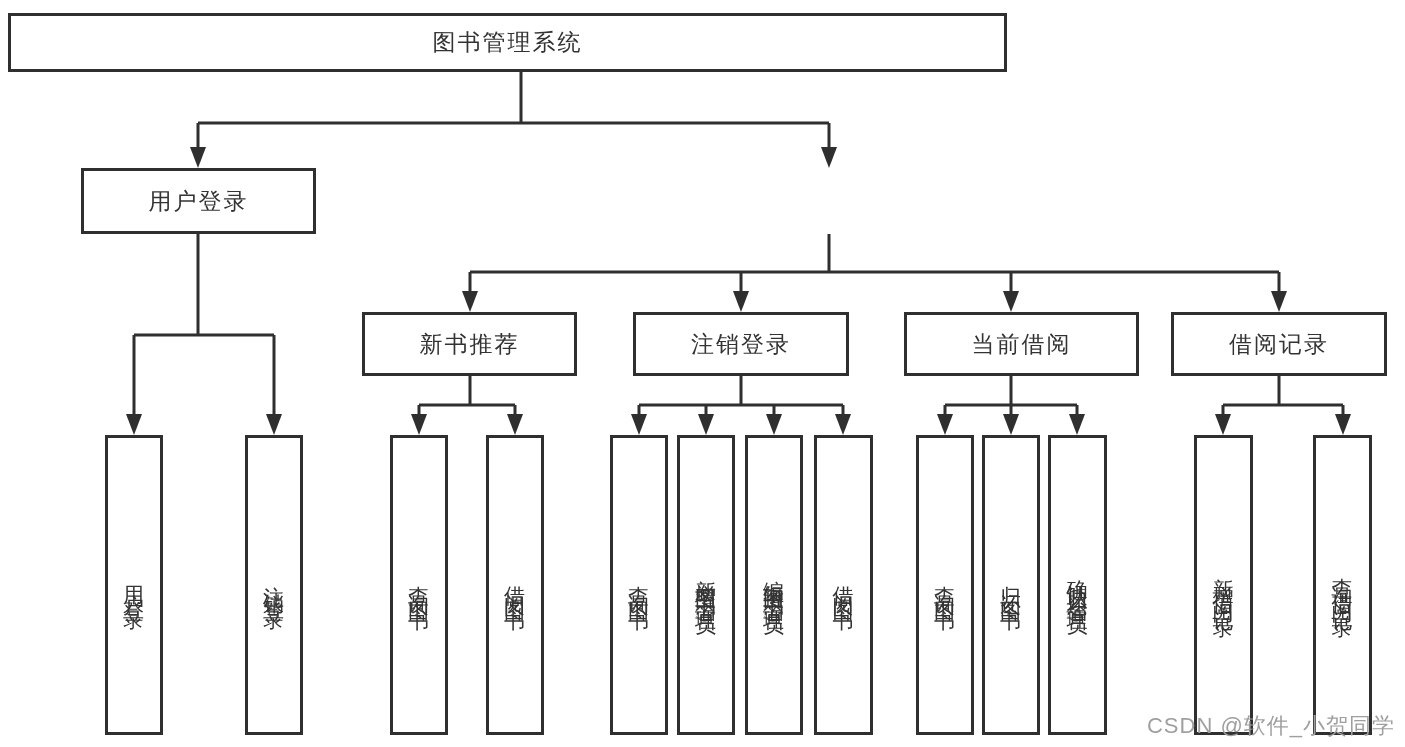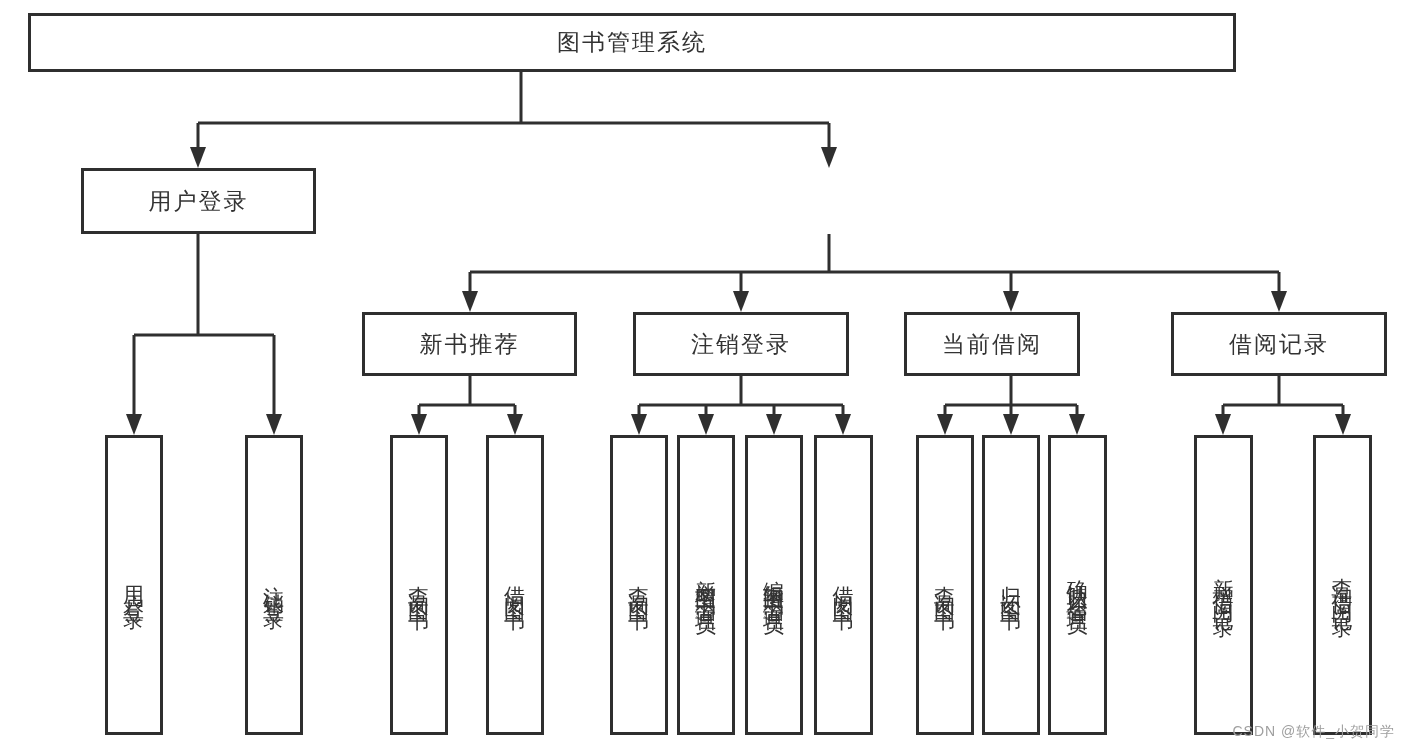--- a/index.html
+++ b/index.html
@@ -43,21 +43,21 @@
     writing-mode: vertical-rl;
     font-size: 21px;
     letter-spacing: 8px;
     line-height: 1;
     white-space: normal;
   }
   .watermark {
     position: absolute;
     right: 10px;
     bottom: 6px;
-    font-size: 14px;
+    font-size: 22px;
     color: var(--watermark);
     letter-spacing: 1px;
     background: transparent;
   }
 </style>
 </head>
 <body>
 
 <div class="canvas">
 
@@ -90,27 +90,27 @@
     <path class="ln" d="M1011 376 V405 M945 405 H1077 M945 405 V416 M1011 405 V416 M1077 405 V416"></path>
     <path class="ah" d="M937 414 L953 414 L945 435 Z"></path>
     <path class="ah" d="M1003 414 L1019 414 L1011 435 Z"></path>
     <path class="ah" d="M1069 414 L1085 414 L1077 435 Z"></path>
 
     <path class="ln" d="M1279 376 V405 M1223 405 H1343 M1223 405 V416 M1343 405 V416"></path>
     <path class="ah" d="M1215 414 L1231 414 L1223 435 Z"></path>
     <path class="ah" d="M1335 414 L1351 414 L1343 435 Z"></path>
   </svg>
 
-  <div class="box" style="left:28px; top:13px; width:1208px; height:59px;">图书管理系统</div>
+  <div class="box" style="left:8px; top:13px; width:999px; height:59px;">图书管理系统</div>
 
   <div class="box" style="left:81px; top:168px; width:235px; height:66px;">用户登录</div>
 
   <div class="box" style="left:362px; top:312px; width:215px; height:64px;">新书推荐</div>
   <div class="box" style="left:633px; top:312px; width:216px; height:64px;">注销登录</div>
-  <div class="box" style="left:904px; top:312px; width:176px; height:64px;">当前借阅</div>
+  <div class="box" style="left:904px; top:312px; width:235px; height:64px;">当前借阅</div>
   <div class="box" style="left:1171px; top:312px; width:216px; height:64px;">借阅记录</div>
 
   <div class="box vbox" style="left:105px; top:435px; width:58px; height:300px;">用户登录</div>
   <div class="box vbox" style="left:245px; top:435px; width:58px; height:300px;">注销登录</div>
 
   <div class="box vbox" style="left:390px; top:435px; width:58px; height:300px;">查询图书</div>
   <div class="box vbox" style="left:486px; top:435px; width:58px; height:300px;">借阅图书</div>
 
   <div class="box vbox" style="left:610px; top:435px; width:58px; height:300px;">查询图书</div>
   <div class="box vbox" style="left:677px; top:435px; width:58px; height:300px; letter-spacing:5px;">新增图书（管理员）</div>

